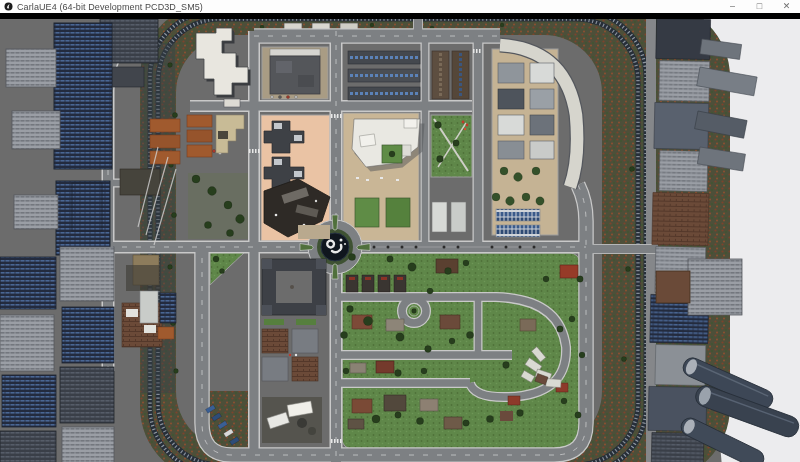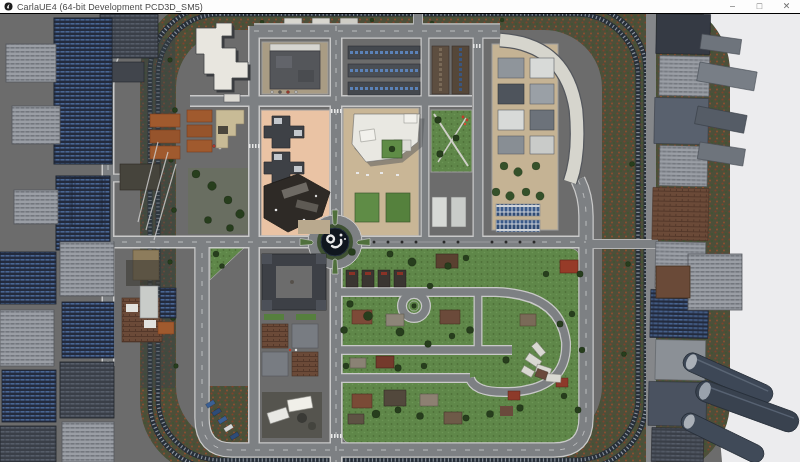--- a/index.html
+++ b/index.html
@@ -1,18 +1,18 @@
 <!DOCTYPE html>
 <html><head>
 <meta charset="utf-8">
 <style>
   html,body{margin:0;padding:0;background:#000;}
   body{width:800px;height:462px;overflow:hidden;font-family:"Liberation Sans",sans-serif;}
   .window{width:800px;height:462px;display:flex;flex-direction:column;background:#6c6c6c;}
-  .titlebar{height:13px;flex:0 0 13px;background:#fdfdfd;border-bottom:1px solid #000000;
+  .titlebar{height:13px;flex:0 0 13px;background:#fdfdfd;border-bottom:6px solid #000000;
             display:flex;align-items:center;padding:0 0 0 4px;user-select:none;}
   .app-icon{width:9px;height:9px;margin-right:4px;display:inline-block;}
   .title{font-size:9px;color:#4a4a4a;white-space:nowrap;letter-spacing:.1px;}
   .controls{margin-left:auto;display:flex;height:13px;}
   .ctl{width:27px;text-align:center;font-size:9px;line-height:13px;color:#6e6e6e;cursor:default;}
   .viewport{flex:1;position:relative;}
   svg{display:block;}
   
   .re{stroke:#c9c9c9;fill:none;stroke-linejoin:round;}
   .rf{stroke:#7d8083;fill:none;stroke-linejoin:round;}

